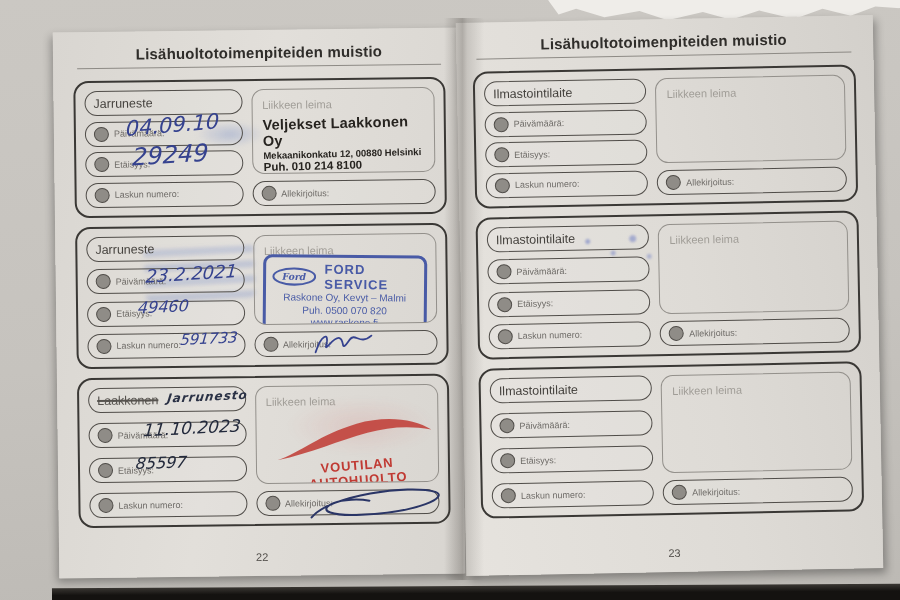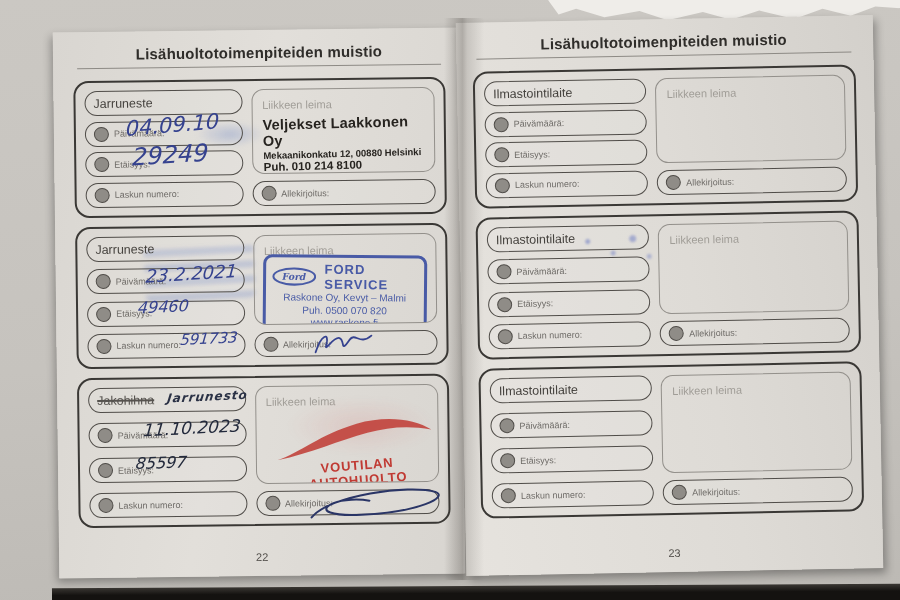--- a/index.html
+++ b/index.html
@@ -209,21 +209,21 @@
           <svg class="sig" style="left:56px;top:-4px;" width="64" height="30" viewBox="0 0 64 30">
             <path d="M4,24 C10,6 18,4 15,16 C12,26 22,8 28,10 C34,12 28,26 38,12 C44,4 48,18 60,8" fill="none" stroke="#35428f" stroke-width="1.8" stroke-linecap="round"></path>
           </svg>
         </div>
       </div>
     </div>
 
     <div class="section h3">
       <div class="col-fields">
         <div class="pill">
-          <span class="name-text struck">Jakohihna</span>
+          <span class="name-text struck">Laakkonen</span>
           <span class="hw hw-l2-name">Jarrunesto</span>
         </div>
         <div class="pill">
           <span class="dot"></span>
           <span class="lbl">Päivämäärä:</span>
           <span class="hw hw-l2-date">11.10.2023</span>
         </div>
         <div class="pill">
           <span class="dot"></span>
           <span class="lbl">Etäisyys:</span>

